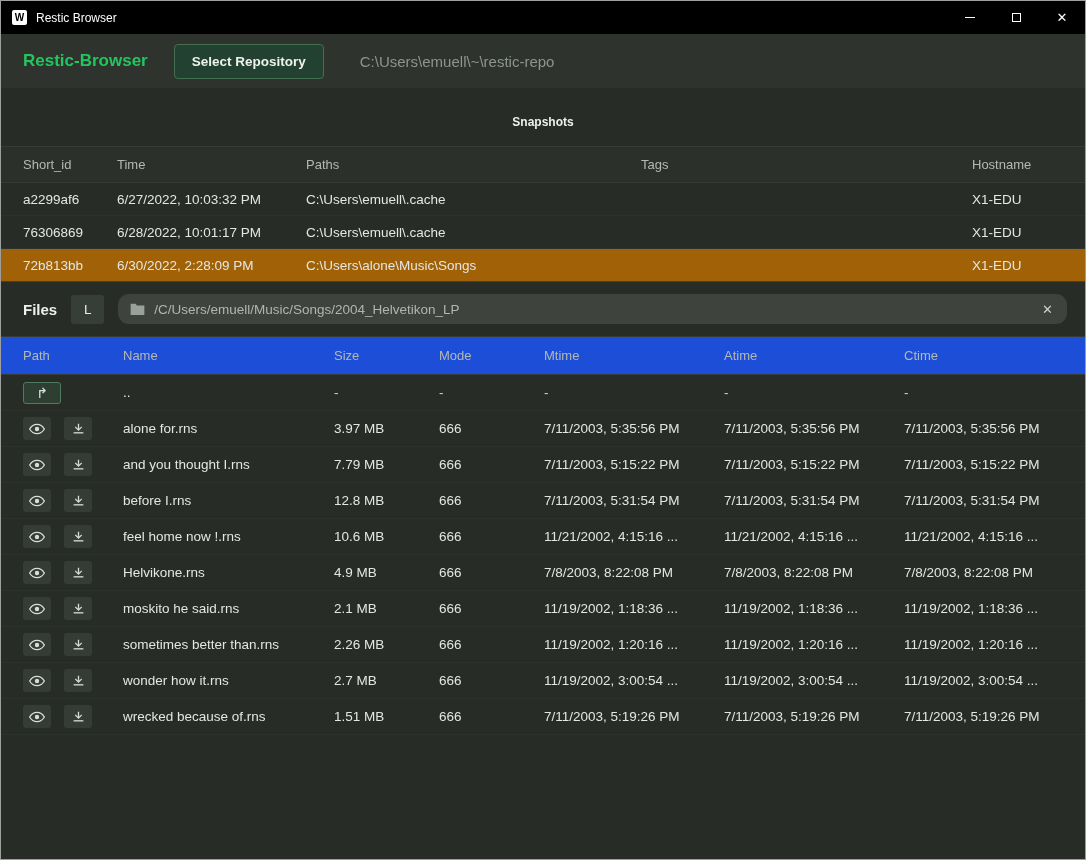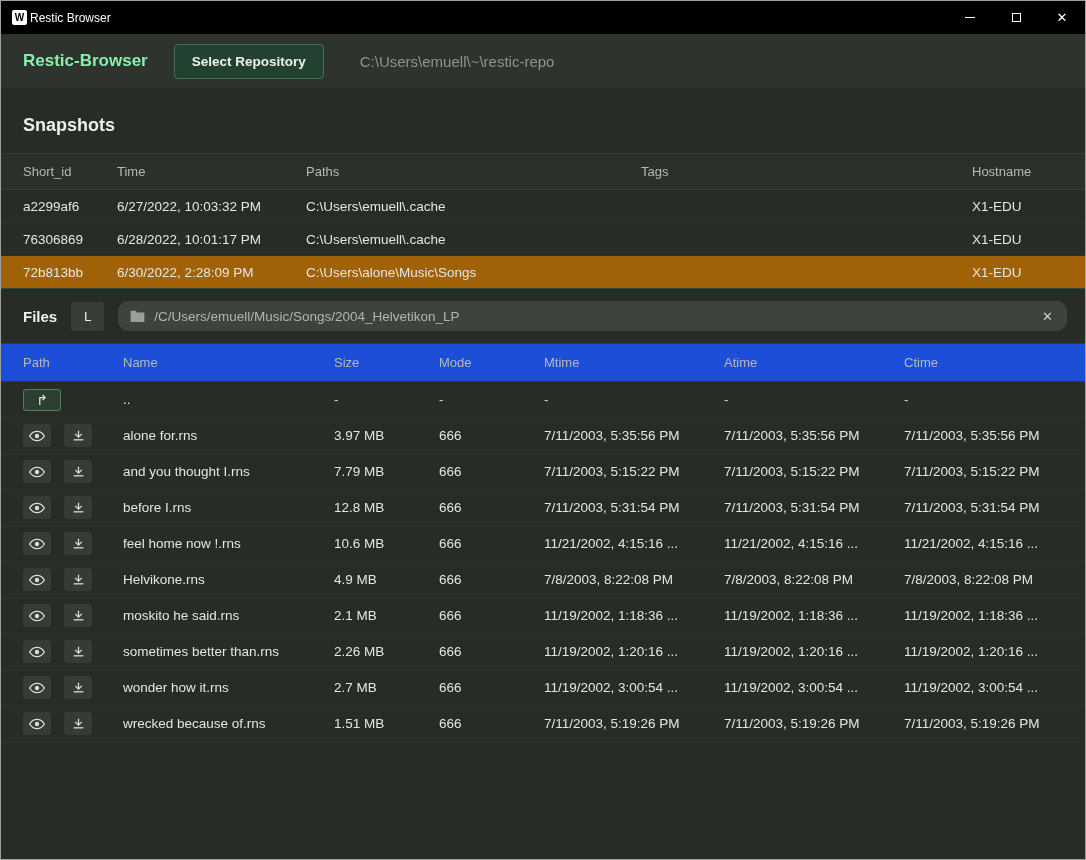--- a/index.html
+++ b/index.html
@@ -6,36 +6,36 @@
   html,body { background:#3a3a3a; }
   .window {
     width:1086px; height:860px; position:relative; overflow:hidden;
     background:#272c27; border:1px solid #9f9f9f;
     color:#e6e9e6; font-family:"Liberation Sans","DejaVu Sans",sans-serif;
   }
   
   .titlebar { height:33px; background:#000; display:flex; align-items:center; padding-left:11px; }
   .logo { width:15px; height:15px; background:#fff; color:#000; font-size:10px; font-weight:700;
           display:flex; align-items:center; justify-content:center; border-radius:2px; }
-  .win-title { color:#fff; font-size:12px; margin-left:3px; }
+  .win-title { color:#fff; font-size:12px; margin-left:9px; }
   .win-controls { margin-left:auto; align-self:stretch; display:flex; }
   .wc-btn { width:46px; border:none; background:transparent; color:#fff; cursor:pointer;
             display:flex; align-items:center; justify-content:center; }
   .min-glyph { display:block; width:10px; border-top:1px solid #fff; }
   .max-glyph { display:block; width:9px; height:9px; border:1px solid #fff; }
   .close-glyph { font-size:13px; line-height:1; }
   
   .app-header { height:54px; background:#2e332e; display:flex; align-items:center; padding:0 22px; }
-  .app-title { font-size:17px; font-weight:700; color:#86efac; }
+  .app-title { font-size:17px; font-weight:700; color:#22c55e; }
   .repo-btn { margin-left:26px; background:#234130; border:1px solid #44704f; color:#eef1ee;
               font-size:13.5px; font-weight:700; padding:9px 17px; border-radius:4px;
               font-family:inherit; cursor:pointer; }
   .repo-path { margin-left:36px; color:#8e948e; font-size:15px; }
   
-  .section-heading { padding:27px 22px 17px; font-size:18px; font-weight:700; color:#eef0ee; }
+  .section-heading { padding:27px 22px 17px; font-size:12px; font-weight:700; color:#eef0ee;text-align:center; }
   
   .snap-row { display:grid; grid-template-columns:94px 189px 335px 331px 1fr;
               align-items:center; padding-left:22px; }
   .snap-head { height:37px; background:#2b302b; border-top:1px solid #363b36;
                border-bottom:1px solid #363b36; color:#b4b9b4; font-size:13px; }
   .snap-data { height:33px; font-size:13.5px; color:#e3e6e3; border-bottom:1px solid #2d322d; cursor:pointer; }
   .snap-data.selected { background:#a16207; border-bottom-color:#2e4c3c; }
   
   .files-bar { display:flex; align-items:center; gap:14px; padding:12px 18px 12px 22px; }
   .files-heading { font-size:15px; font-weight:700; color:#eef0ee; }

